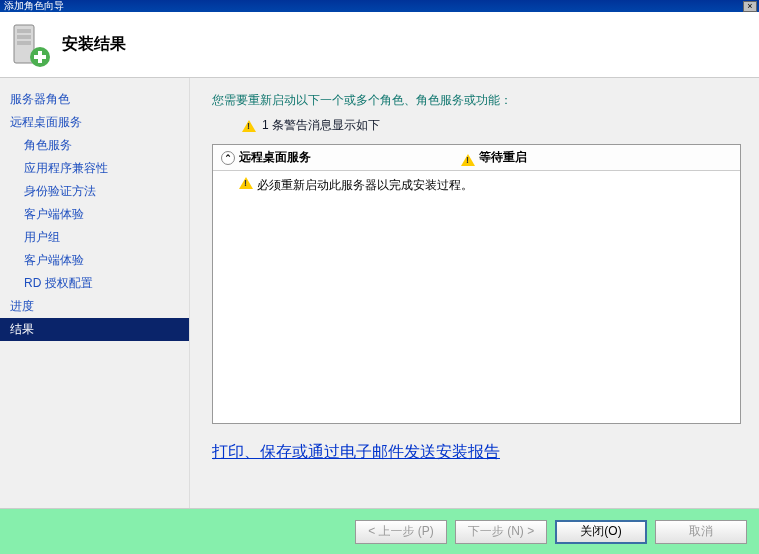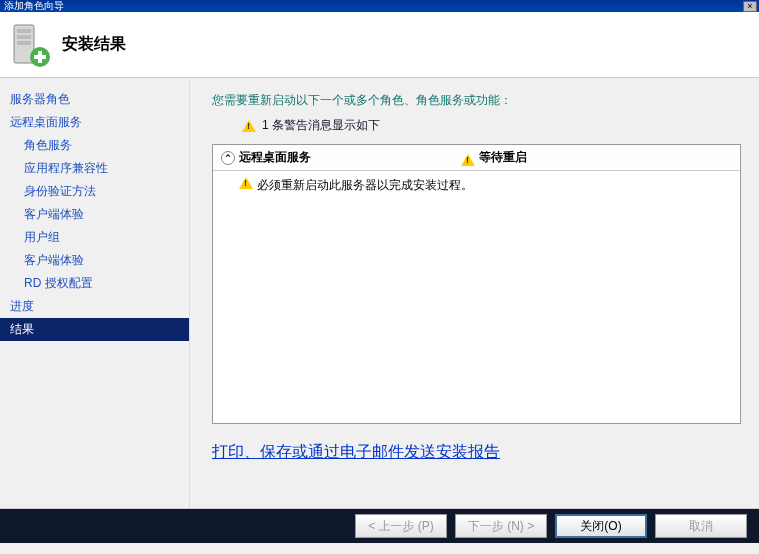--- a/index.html
+++ b/index.html
@@ -38,23 +38,23 @@
     .result-header {
       display: flex; align-items: center; border-bottom: 1px solid #ccc;
       padding: 4px 8px; background: #fdfdfd;
     }
     .result-header .col1 { width: 240px; font-weight: bold; display: flex; align-items: center; gap: 4px; }
     .result-header .col2 { font-weight: bold; display: flex; align-items: flex-end; gap: 4px; }
     .result-body { padding: 6px 8px 6px 26px; }
     .result-row { display: flex; gap: 4px; color: #000000; }
     .print-link { color: #0033cc; text-decoration: underline; font-size: 16px; margin-top: 18px; display: inline-block; cursor: pointer; }
     .footer {
-      height: 35px; border-top: 1px solid #ccc; display: flex;
+      height: 46px; border-top: 1px solid #ccc; display: flex;
       justify-content: flex-end; align-items: center; padding-right: 12px; gap: 8px;
-      background: #0f172a;
+      background: #86efac;
     }
     .btn {
       min-width: 92px; height: 24px; font-size: 12px; border: 1px solid #999;
       background: linear-gradient(#fff, #e3e3e3); cursor: pointer; padding: 0 8px;
     }
     .btn:disabled { color: #999; cursor: default; }
     .btn.primary { border: 2px solid #3a6ea5; }
     .collapse-circle {
       width: 14px; height: 14px; border: 1px solid #888; border-radius: 50%;
       display: inline-flex; align-items: center; justify-content: center; font-size: 9px;

